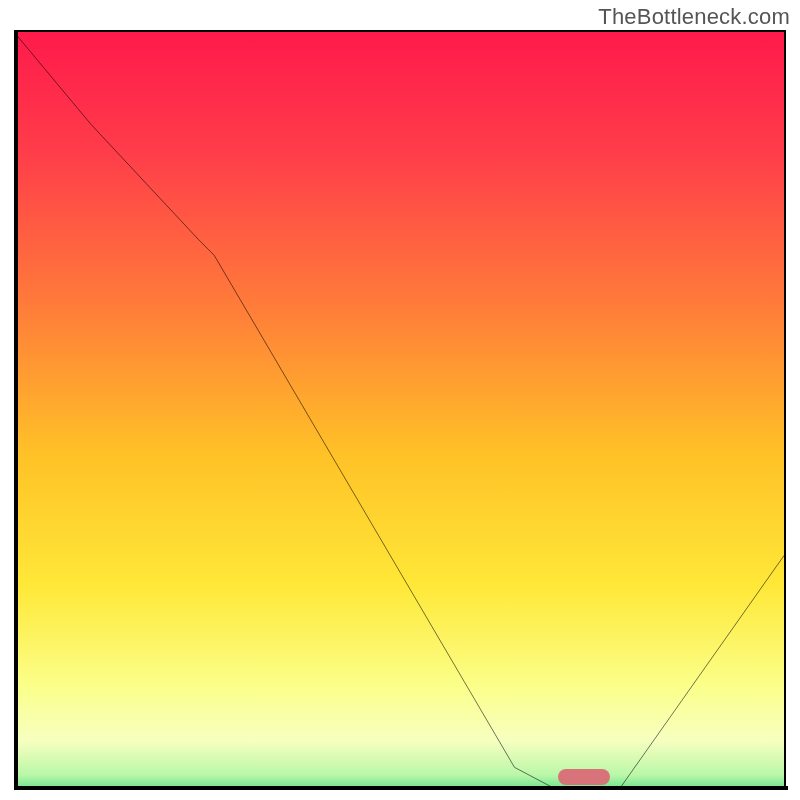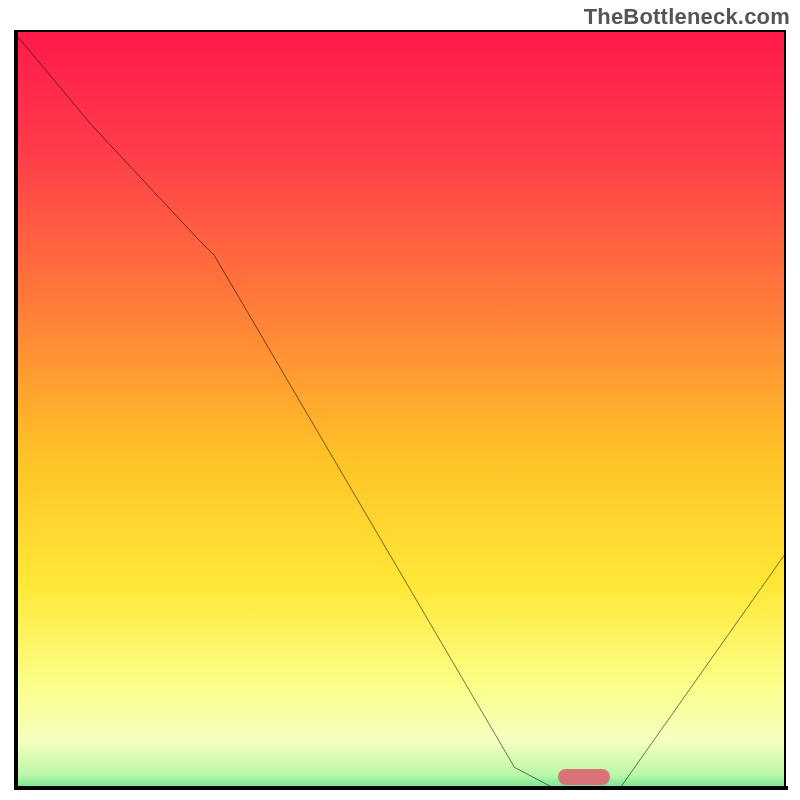--- a/index.html
+++ b/index.html
@@ -13,21 +13,21 @@
   .chart-wrap {
     position: relative;
     width: 800px;
     height: 800px;
   }
   .watermark {
     position: absolute;
     top: 4px;
     right: 10px;
     font-size: 22px;
-    font-weight: 700;
+    font-weight: 400;
     color: #555;
     letter-spacing: 0.2px;
   }
   .plot {
     position: absolute;
     left: 14px;
     top: 30px;
     width: 772px;
     height: 756px;
     border-top: 2px solid #000;

